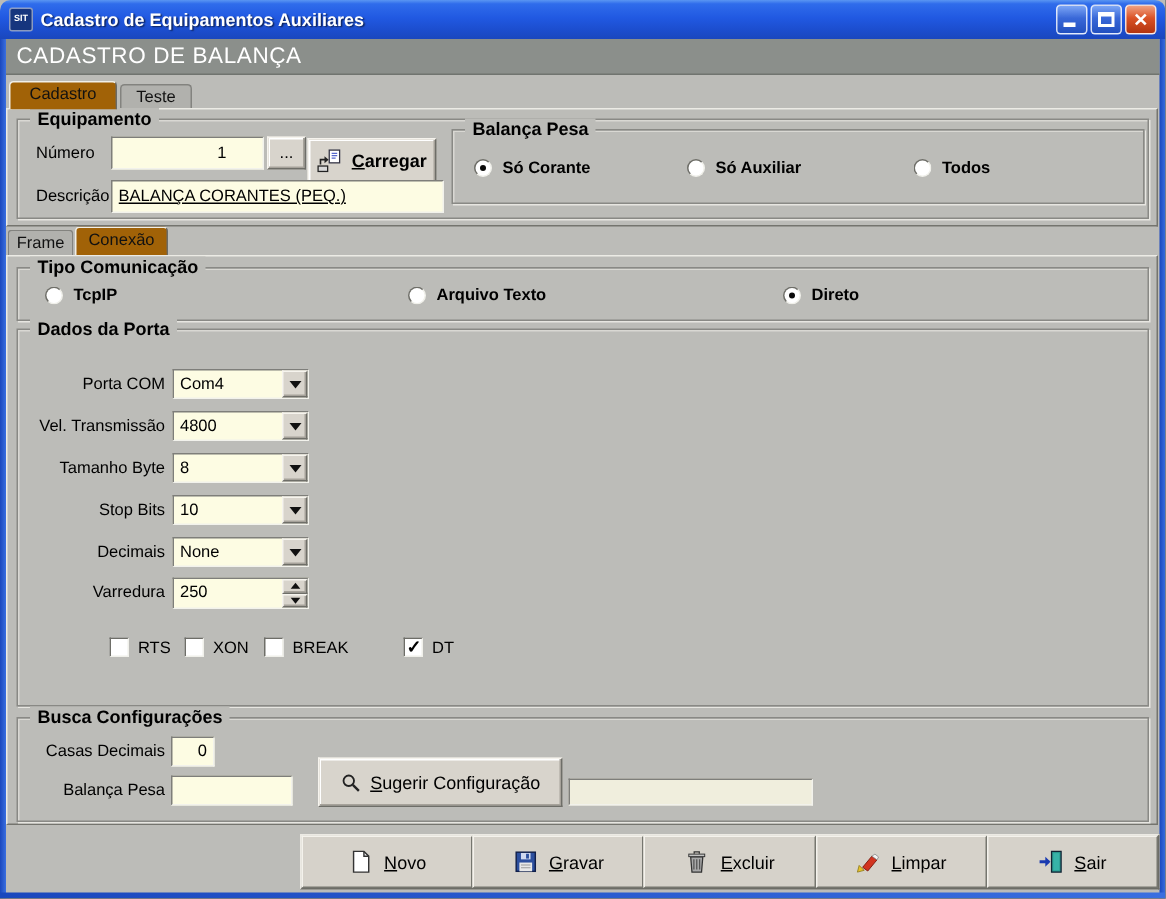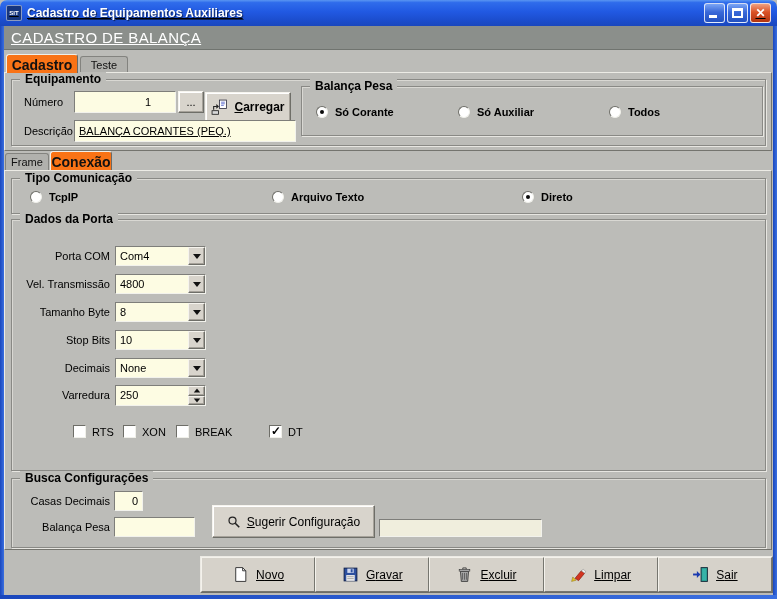--- a/index.html
+++ b/index.html
@@ -1,19 +1,19 @@
 <!DOCTYPE html>
 <html><head>
 <meta charset="utf-8">
 <style>
   * { margin:0; padding:0; box-sizing:border-box; }
   html,body { background:#555; }
   body { font-family:"Liberation Sans", sans-serif; font-size:11px; color:#000; }
   #window { position:relative; width:777px; height:599px; margin:0 auto; background:#bcbcb8; overflow:hidden; }
-  .abs { position:absolute;text-decoration:underline; }
+  .abs { position:absolute; }
 
   
   .titlebar { left:0; top:0; width:777px; height:26px;
     background:linear-gradient(180deg,#5a96f2 0%,#2f6ceb 10%,#2159e2 45%,#1c4ecf 75%,#1a47bd 100%);
     border-radius:7px 7px 0 0; display:flex; align-items:center; padding:0 6px; gap:5px; }
   .app-icon { width:16px; height:16px; background:#16357e; border:1px solid rgba(255,255,255,.5);
     border-radius:2px; color:#fff; font-size:6px; font-weight:bold; display:flex; align-items:center; justify-content:center; }
   .title-text { color:#fff; font-size:12px; font-weight:bold; text-shadow:1px 1px 1px rgba(0,0,0,.6); flex:1; }
   .winbtns { display:flex; gap:2px; }
   .winbtn { width:21px; height:20px; border-radius:3px; border:1px solid rgba(255,255,255,.8);
@@ -24,22 +24,22 @@
   .glyph-max { position:absolute; left:4px; top:4px; width:11px; height:10px; border:2px solid #fff; border-top-width:3px; }
 
   .edge { background:linear-gradient(90deg,#1a47bd,#3a6fe0); }
   .header-bar { left:4px; top:26px; width:769px; height:24px; background:#8b8f8b;
     border-bottom:1px solid #70746f; color:#fff; font-size:15px; letter-spacing:.4px;
     display:flex; align-items:center; padding:0 7px; }
 
   
   .tab { position:absolute; background:#b1b1ad; border:1px solid #83837f; border-bottom:none;
     border-radius:3px 3px 0 0; text-align:center; font-size:11px; padding-top:2px; color:#111; }
-  .tab.active { background:#f97316; z-index:3;
-    border-color:#f0efe9 #6a6a66 transparent #f0efe9; font-size:14px;font-weight:bold; }
+  .tab.active { background:#a16207; z-index:3;
+    border-color:#f0efe9 #6a6a66 transparent #f0efe9; font-size:11px; }
 
   .page { position:absolute; background:#bcbcb8; border:1px solid;
     border-color:#ecebe5 #74746e #74746e #ecebe5; z-index:2; }
 
   .groupbox { position:absolute; border:1px solid #898985;
     box-shadow:1px 1px 0 #e7e6e1, inset 1px 1px 0 #d9d8d3; }
   .legend { position:absolute; top:-8px; left:8px; background:#bcbcb8; padding:0 5px;
     font-weight:bold; font-size:12px; white-space:nowrap; line-height:14px; }
 
   .lbl { position:absolute; line-height:20px; color:#000; white-space:nowrap; }

